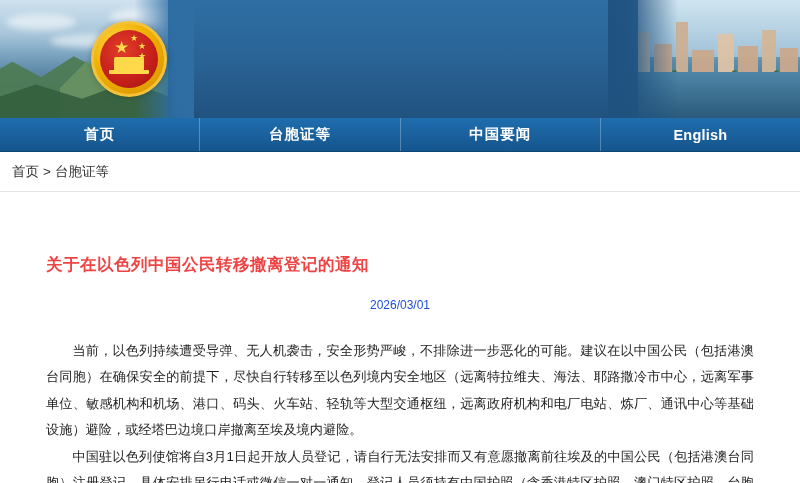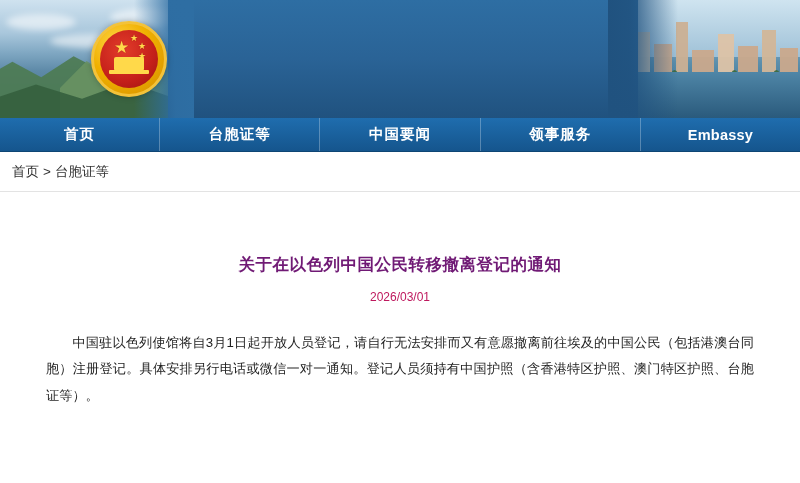--- a/index.html
+++ b/index.html
@@ -148,28 +148,28 @@
   }
   .breadcrumb a { color: #333; text-decoration: none; cursor: pointer; }
   .breadcrumb .sep { margin: 0 4px; color: #333; }
 
   
   .article {
     padding: 0 46px;
   }
   .article-title {
     margin-top: 62px;
-    text-align: center;
+    text-align: left;
     font-size: 16.5px;
     font-weight: bold;
-    color: #701a75;
+    color: #ef4444;
     letter-spacing: .5px;
   }
   .article-date {
-    margin-top: 14px; text-align: center; font-size: 12px; color: #be185d;
+    margin-top: 22px; text-align: center; font-size: 12px; color: #1d4ed8;
   }
   .article-body {
     margin-top: 26px;
     font-size: 13.2px;
     line-height: 2.0;
     color: #1f1f1f;
     text-align: justify;
   }
   .article-body p { margin: 0; text-indent: 2em; }
 </style>
@@ -223,30 +223,30 @@
   </div>
 
   <div class="banner-titles">
   </div>
 </div>
 
 <div class="nav">
   <div class="nav-item">首页</div>
   <div class="nav-item">台胞证等</div>
   <div class="nav-item">中国要闻</div>
-  <div class="nav-item">领事服务</div>
-  <div class="nav-item en">Embassy</div>
+  <div class="nav-item en">English</div>
 </div>
 
 <div class="breadcrumb">
   <a>首页</a>
   <span class="sep">&gt;</span>
   <span>台胞证等</span>
 </div>
 
 <div class="article">
   <div class="article-title">关于在以色列中国公民转移撤离登记的通知</div>
   <div class="article-date">2026/03/01</div>
   <div class="article-body">
+    <p>当前，以色列持续遭受导弹、无人机袭击，安全形势严峻，不排除进一步恶化的可能。建议在以中国公民（包括港澳台同胞）在确保安全的前提下，尽快自行转移至以色列境内安全地区（远离特拉维夫、海法、耶路撒冷市中心，远离军事单位、敏感机构和机场、港口、码头、火车站、轻轨等大型交通枢纽，远离政府机构和电厂电站、炼厂、通讯中心等基础设施）避险，或经塔巴边境口岸撤离至埃及境内避险。</p>
     <p>中国驻以色列使馆将自3月1日起开放人员登记，请自行无法安排而又有意愿撤离前往埃及的中国公民（包括港澳台同胞）注册登记。具体安排另行电话或微信一对一通知。登记人员须持有中国护照（含香港特区护照、澳门特区护照、台胞证等）。</p>
 
   </div>
 </div>
 
 </body></html>

